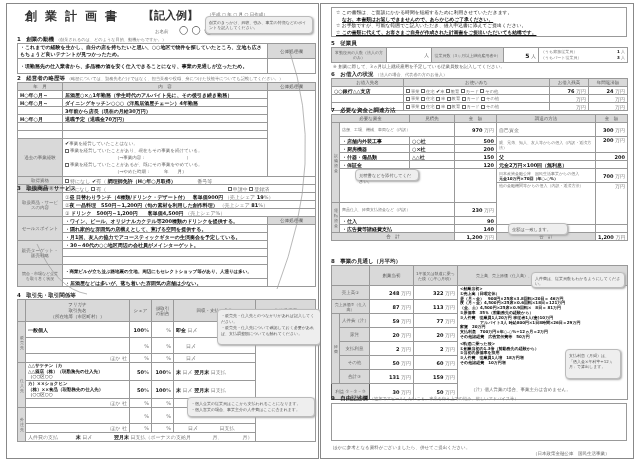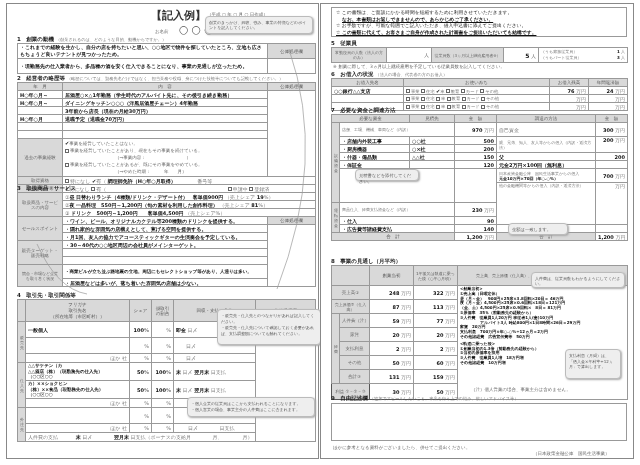--- a/index.html
+++ b/index.html
@@ -23,21 +23,22 @@
 .callout{position:absolute;background:#eee;border:1px solid #bbb;border-radius:4px;font-size:4.3px;color:#555;padding:3px;line-height:6px;box-shadow:1px 1px 2px #aaa}
 .box{position:absolute;border:1px solid #999}
 .chk{display:inline-block;width:4px;height:4px;border:0.5px solid #666;margin-right:1px;vertical-align:middle}
 .ck{font-size:5px;color:#222}
 .big{font-size:6px;font-weight:bold;color:#111}
 </style>
 </head>
 <body>
 
 <div id="left" class="page">
-  <div class="abs sample" style="left:144px;top:4px">【記入例】</div>
+  <div class="abs title" style="left:18px;top:4px">創業計画書</div>
+  <div class="abs sample" style="left:136px;top:4px">【記入例】</div>
   <div class="abs small" style="left:200px;top:8px">（平成 ○ 年 ○ 月 ○ 日作成）</div>
   <div class="abs small" style="left:148px;top:25px">お名前</div>
   <div class="abs" style="left:172px;top:19px;font-size:11px;font-weight:bold;letter-spacing:3px;color:#555">○○○</div>
   <div class="callout" style="left:198px;top:12px;width:108px;height:18px;font-size:4px;line-height:5px">創業のきっかけ、経験、強み、事業の特徴などのポイントを記入してください。</div>
 
   <div class="abs sec" style="left:10px;top:32px"><span>1　創業の動機</span> <span class="note">（創業されるのは、どのような目的、動機からですか。）</span></div>
   <table style="left:10px;top:39px;width:298px">
     <colgroup>
         <col style="width:250px">
         <col style="width:48px">

